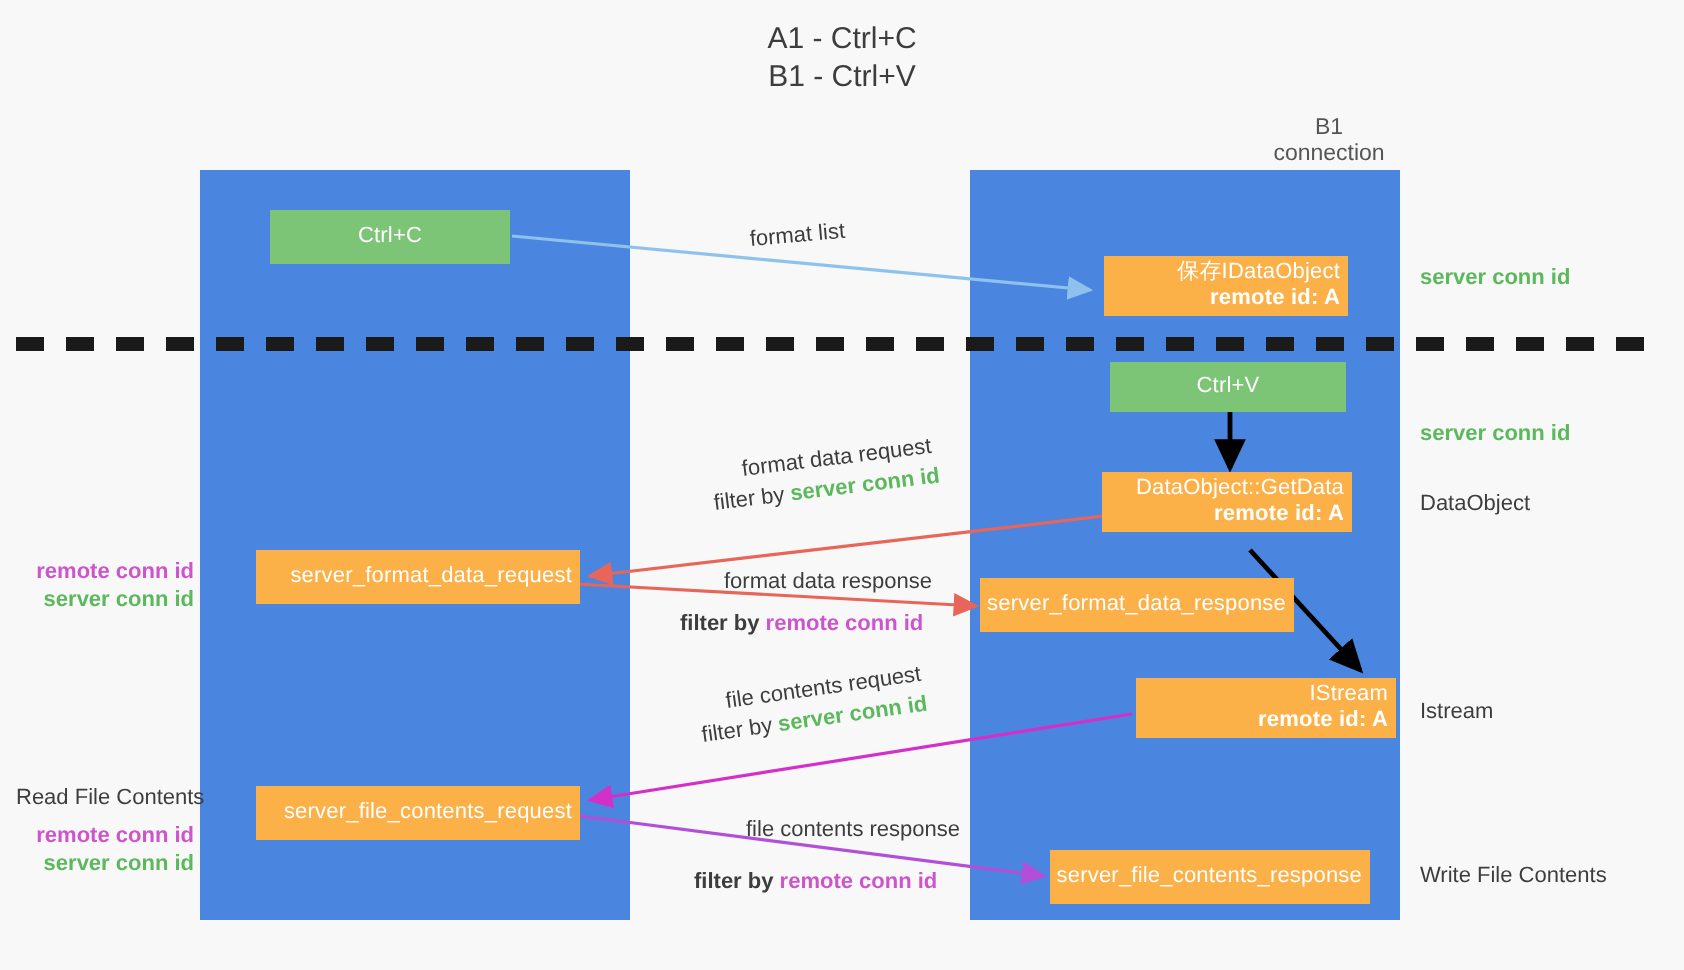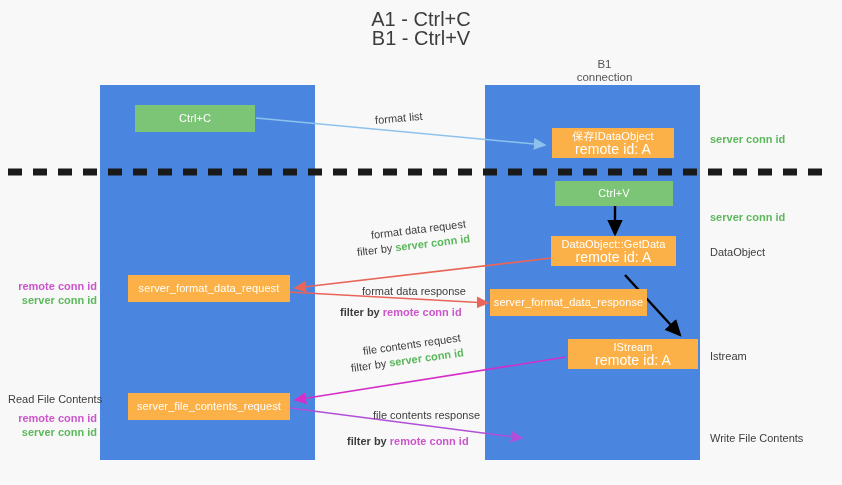--- a/index.html
+++ b/index.html
@@ -21,36 +21,36 @@
     width: 842px;
     height: 485px;
   }
   .abs { position: absolute; }
 
   
   #title {
     left: 0; top: 10px;
     width: 842px;
     text-align: center;
-    font-size: 20px;
+    font-size: 15px;
     line-height: 19px;
     color: #3d3d3d;
     white-space: pre;
   }
 
   
   .col-head {
     text-align: center;
     font-size: 11.5px;
     line-height: 13px;
     color: #555;
     white-space: pre-line;
   }
   #head-a { left: 130px; top: 58px; width: 130px; }
-  #head-b { left: 532px; top: 58px; width: 145px; }
+  #head-b { left: 592px; top: 58px; width: 145px; }
 
   
   .lane {
     background: #4a86e0;
     top: 85px;
     height: 375px;
   }
   #lane-a { left: 100px; width: 215px; }
   #lane-b { left: 485px; width: 215px; }
 
@@ -70,22 +70,22 @@
     align-items: center;
     justify-content: center;
     text-align: center;
     color: #ffffff;
     font-size: 11px;
     line-height: 13px;
     letter-spacing: .1px;
     padding: 2px 4px;
   }
   .box.green { background: #7cc576; }
-  .box.orange { background: #fbb148; }
-  .box .l2 { font-size: 14px; }
+  .box.orange { background: #fbb148; align-items: flex-end; }
+  .box .l2 { font-size: 11px; font-weight: bold; }
 
   
   .lbl {
     font-size: 11px;
     line-height: 14px;
     color: #3d3d3d;
     white-space: nowrap;
   }
   .lbl.green { color: #5cb85c; font-weight: bold; }
   .lbl.purple { color: #cc55cc; font-weight: bold; }
@@ -174,20 +174,23 @@
 
   <div class="abs box orange" style="left:568px; top:339px; width:130px; height:30px;">
     <span>IStream</span>
     <span class="l2">remote id: A</span>
   </div>
 
   <div class="abs box orange" style="left:128px; top:393px; width:162px; height:27px;">
     <span>server_file_contents_request</span>
   </div>
 
+  <div class="abs box orange" style="left:525px; top:425px; width:160px; height:27px;">
+    <span>server_file_contents_response</span>
+  </div>
 
   <div class="abs lbl rot" style="left:375px; top:113px; transform:rotate(-5deg);">
     <span>format list</span>
   </div>
 
   <div class="abs lbl rot" style="left:371px; top:228px; transform:rotate(-7deg);">
     <span>format data request</span>
   </div>
   <div class="abs lbl rot" style="left:357px; top:245px; transform:rotate(-7deg);">
     <span>filter by </span><span class="g">server conn id</span>

